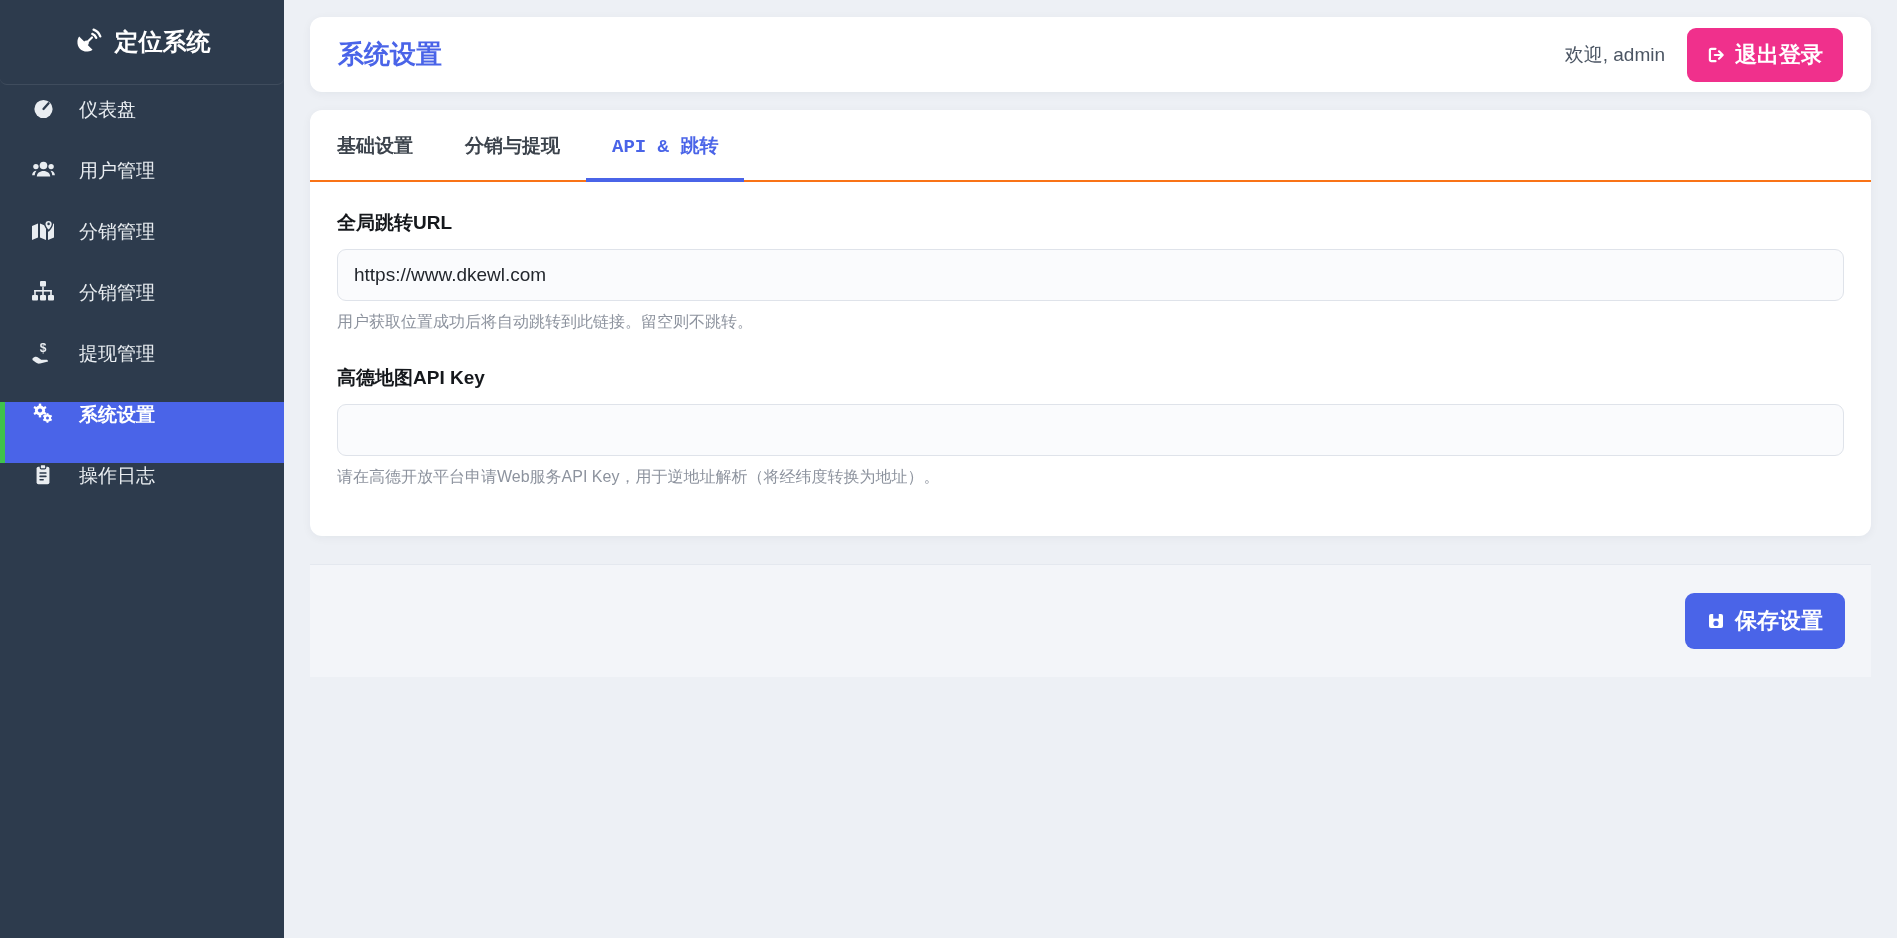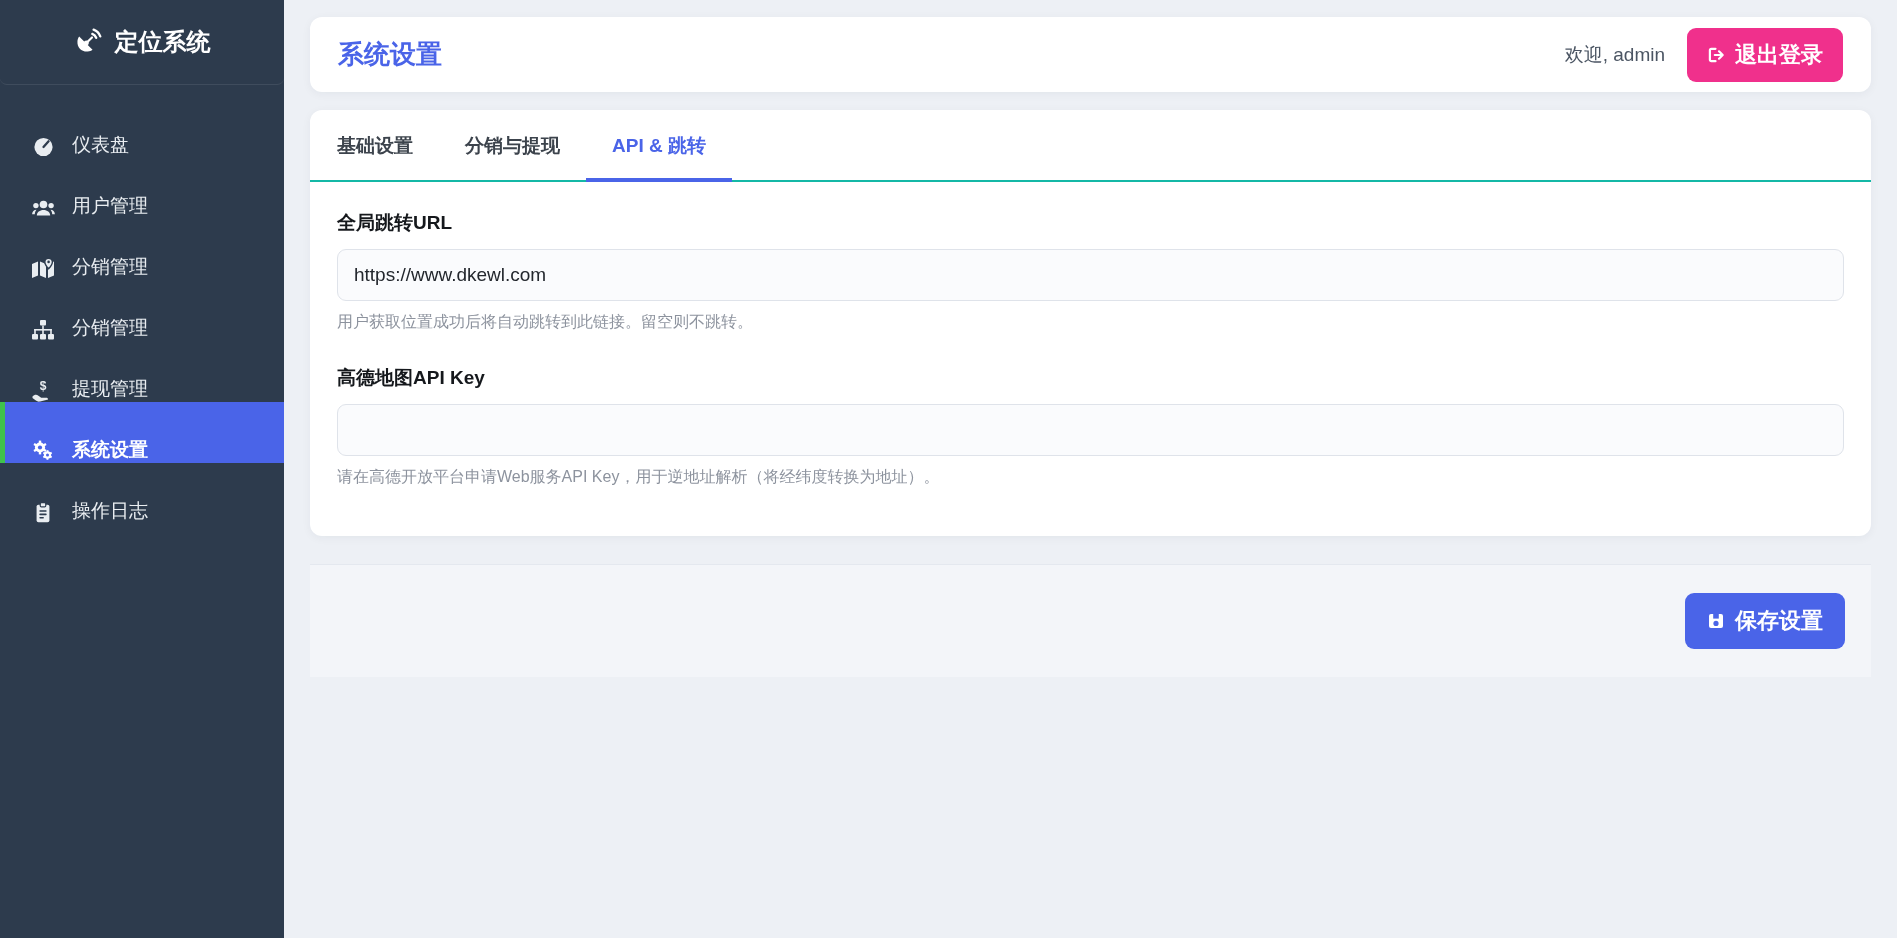--- a/index.html
+++ b/index.html
@@ -19,21 +19,21 @@
   }
   .logo{
     height:84px;display:flex;align-items:center;justify-content:center;gap:13px;
     font-size:24px;font-weight:700;color:#fff;
     border-bottom:1px solid rgba(255,255,255,.09);
     border-radius:7px;
   }
   .nav{margin-top:12px;display:flex;flex-direction:column;}
   .nav-item{
     --hole:#2d3b4d;
-    display:flex;align-items:flex-end;gap:16px;
+    display:flex;align-items:flex-start;gap:23px;
     height:61px;padding-left:30px;
     font-size:19px;color:#e9edf1;cursor:pointer;text-decoration:none;
   }
   .nav-item.active{
     --hole:#4a64e8;
     background:#4a64e8;color:#fff;font-weight:700;
     border-left:5px solid #3fc24d;padding-left:25px;
   }
   .nav-ico{width:26px;display:flex;justify-content:center;align-items:center;}
 
@@ -53,21 +53,21 @@
   .btn{
     display:inline-flex;align-items:center;gap:10px;border:none;cursor:pointer;
     border-radius:9px;font-size:22px;font-weight:700;color:#fff;
     font-family:inherit;
   }
   .btn-logout{background:#f0308c;padding:12px 20px;}
   .btn-save{background:#4a64e8;padding:13px 22px;align-items:center;}
 
   .settings-card{margin-top:18px;}
   .tabbar{
-    display:flex;border-bottom:2px solid #14b8a6;padding:0 1px;
+    display:flex;border-bottom:2px solid #f97316;padding:0 1px;font-family:Liberation Mono, monospace;
   }
   .tab{
     padding:23px 26px 19px;font-size:19px;font-weight:700;color:#3c434c;
     border-bottom:4px solid transparent;margin-bottom:-2px;cursor:pointer;
   }
   .tab.active{color:#4a64e8;border-bottom-color:#4a64e8;}
 
   .card-body{padding:28px 27px 48px;}
   .field + .field{margin-top:32px;}
   .field label{

